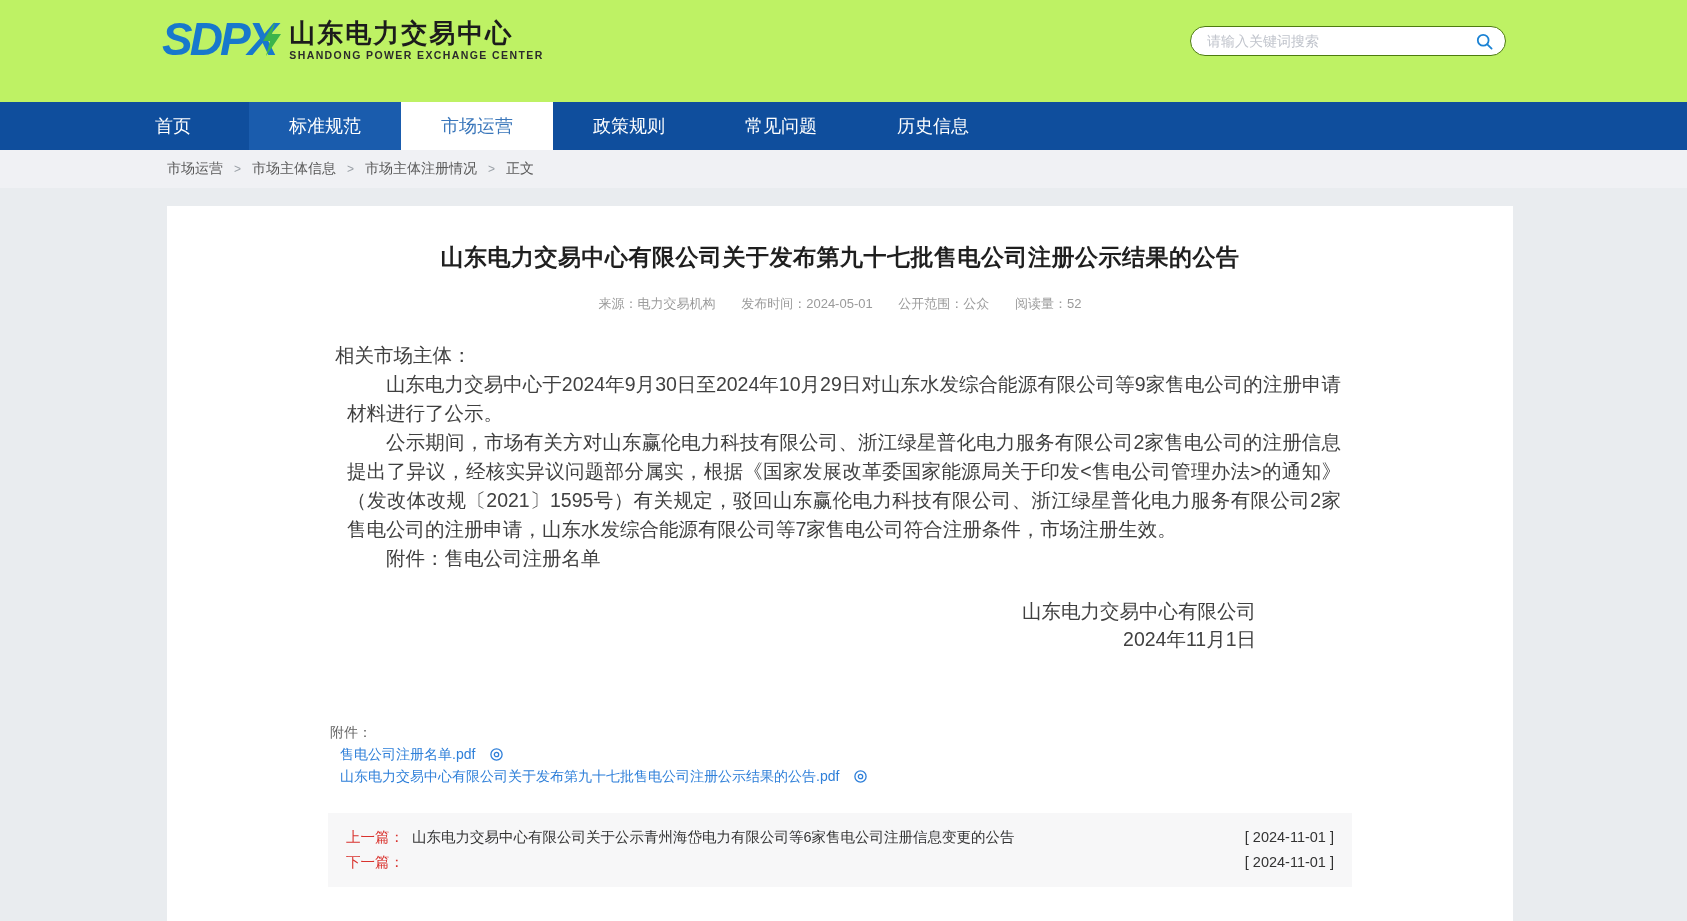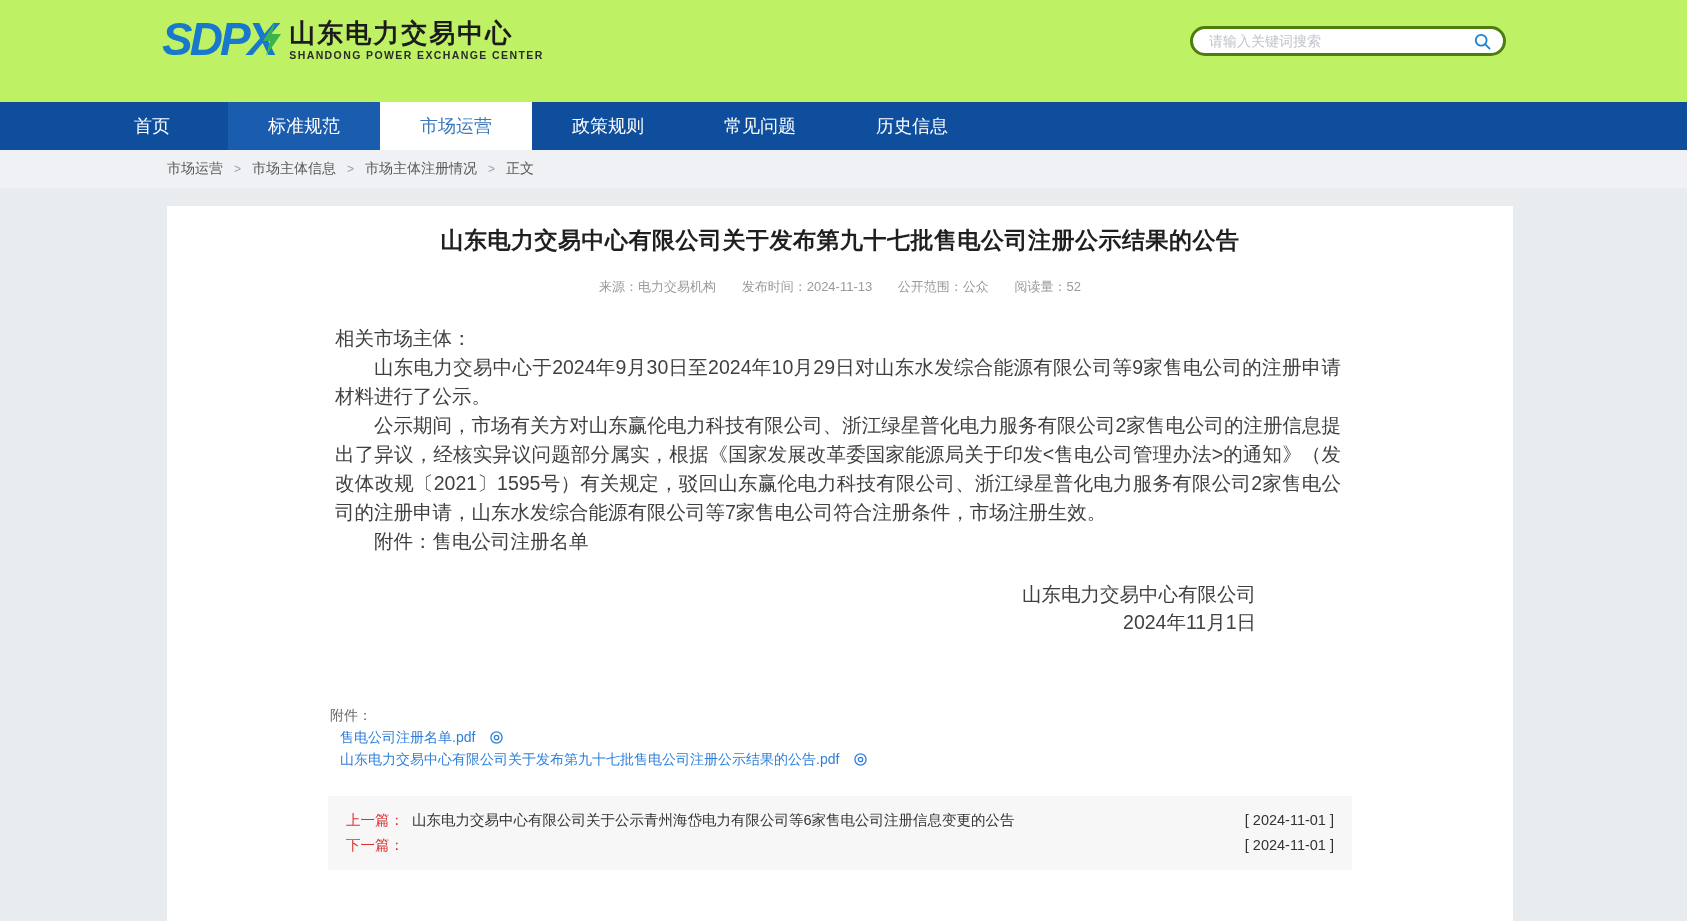--- a/index.html
+++ b/index.html
@@ -52,21 +52,21 @@
     letter-spacing: 1.4px;
     line-height: 14px;
     white-space: nowrap;
   }
   .search-box {
     position: absolute;
     top: 26px;
     right: 181px;
     width: 316px;
     height: 30px;
-    border: 3px solid #4d7c0f;
+    border: 1px solid #4d7c0f;
     border-radius: 16px;
     background: #fff;
     display: flex;
     align-items: center;
   }
   .search-input {
     flex: 1;
     border: none;
     outline: none;
     background: transparent;
@@ -83,21 +83,21 @@
     cursor: pointer;
     display: flex;
     align-items: center;
   }
 
   
   .nav {
     height: 48px;
     background: #0f4e9d;
     display: flex;
-    padding-left: 76px;
+    padding-left: 97px;
   }
   .nav-item {
     width: 152px;
     line-height: 48px;
     text-align: center;
     font-size: 18px;
     color: #ffffff;
     cursor: pointer;
     white-space: nowrap;
   }
@@ -125,42 +125,42 @@
   }
   .card {
     position: absolute;
     left: 167px;
     top: 18px;
     width: 1346px;
     height: 727px;
     background: #ffffff;
   }
   .article-title {
-    margin-top: 19px;
+    margin-top: 36px;
     text-align: center;
     font-size: 23px;
     font-weight: 700;
     color: #1f1f1f;
     letter-spacing: 0.5px;
   }
   .article-meta {
     margin-top: 22px;
     text-align: center;
     font-size: 13px;
     color: #9a9a9a;
   }
   .article-meta span { margin: 0 11px; }
   .article-body {
     margin: 28px 172px 0 168px;
     font-size: 19.5px;
     color: #404040;
     line-height: 29px;
     text-align: justify;
   }
-  .article-body p.indent { text-indent: 2em; }
+  .article-body p.indent { text-indent: 2em; margin-left: 12px; }
   .signature {
     margin: 24px 172px 0 168px;
     text-align: right;
     font-size: 19.5px;
     color: #404040;
     line-height: 28px;
   }
   .signature div { padding-right: 85px; }
 
   
@@ -241,21 +241,21 @@
   <span class="crumb">正文</span>
 </div>
 
 <div class="main">
   <div class="card">
 
     <h1 class="article-title">山东电力交易中心有限公司关于发布第九十七批售电公司注册公示结果的公告</h1>
 
     <div class="article-meta">
       <span>来源：电力交易机构</span>
-      <span>发布时间：2024-11-13</span>
+      <span>发布时间：2024-05-01</span>
       <span>公开范围：公众</span>
       <span>阅读量：52</span>
     </div>
 
     <div class="article-body">
       <p>相关市场主体：</p>
       <p class="indent">山东电力交易中心于2024年9月30日至2024年10月29日对山东水发综合能源有限公司等9家售电公司的注册申请材料进行了公示。</p>
       <p class="indent">公示期间，市场有关方对山东赢伦电力科技有限公司、浙江绿星普化电力服务有限公司2家售电公司的注册信息提出了异议，经核实异议问题部分属实，根据《国家发展改革委国家能源局关于印发&lt;售电公司管理办法&gt;的通知》（发改体改规〔2021〕1595号）有关规定，驳回山东赢伦电力科技有限公司、浙江绿星普化电力服务有限公司2家售电公司的注册申请，山东水发综合能源有限公司等7家售电公司符合注册条件，市场注册生效。</p>
       <p class="indent">附件：售电公司注册名单</p>
     </div>

